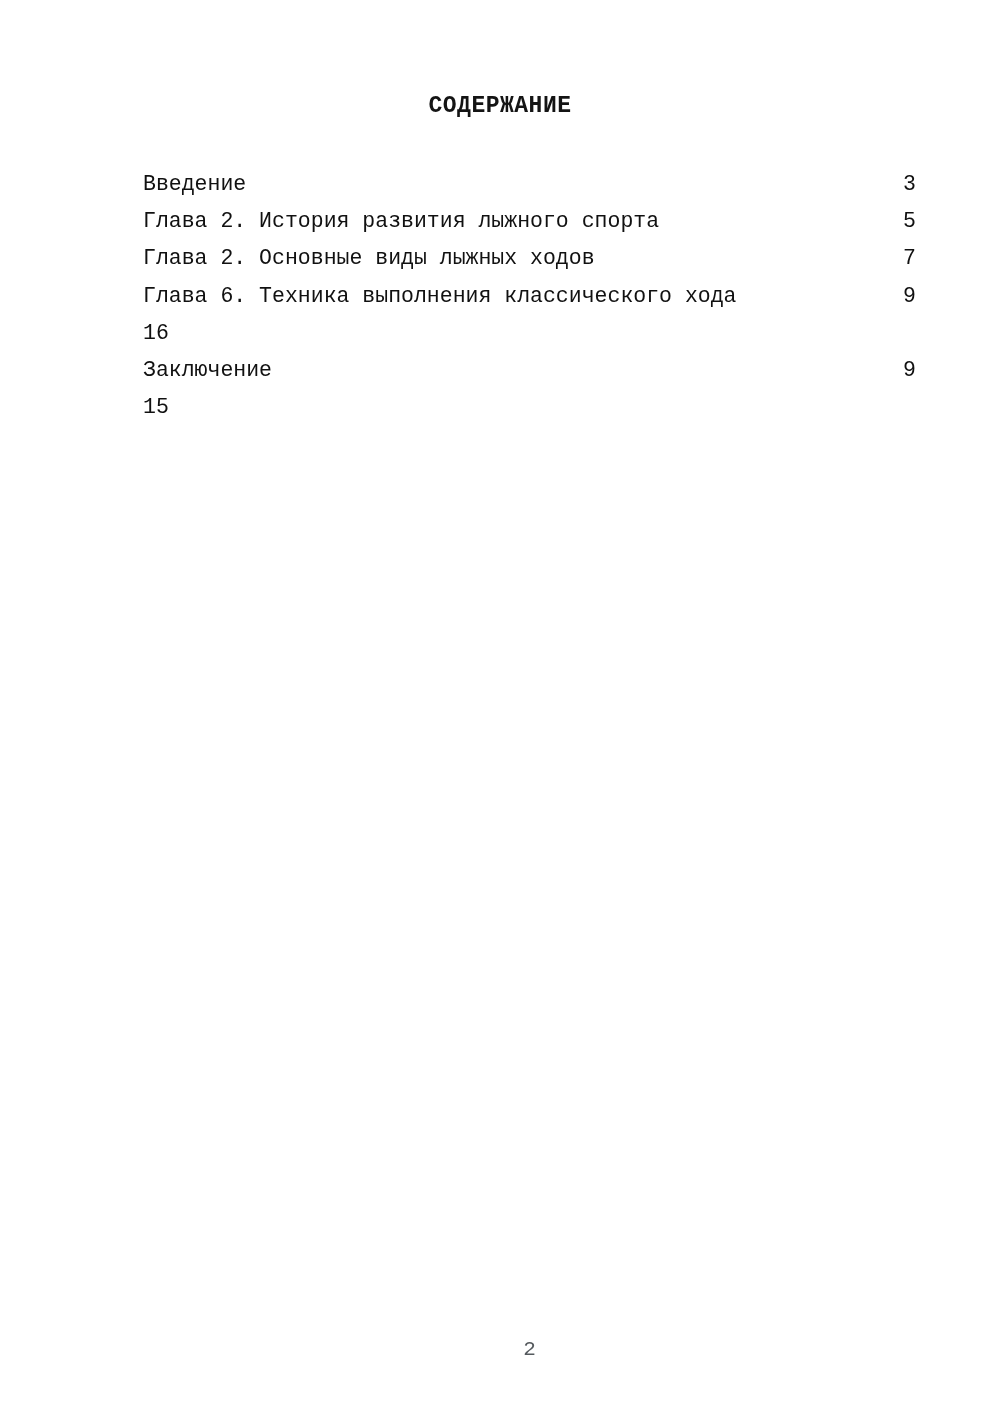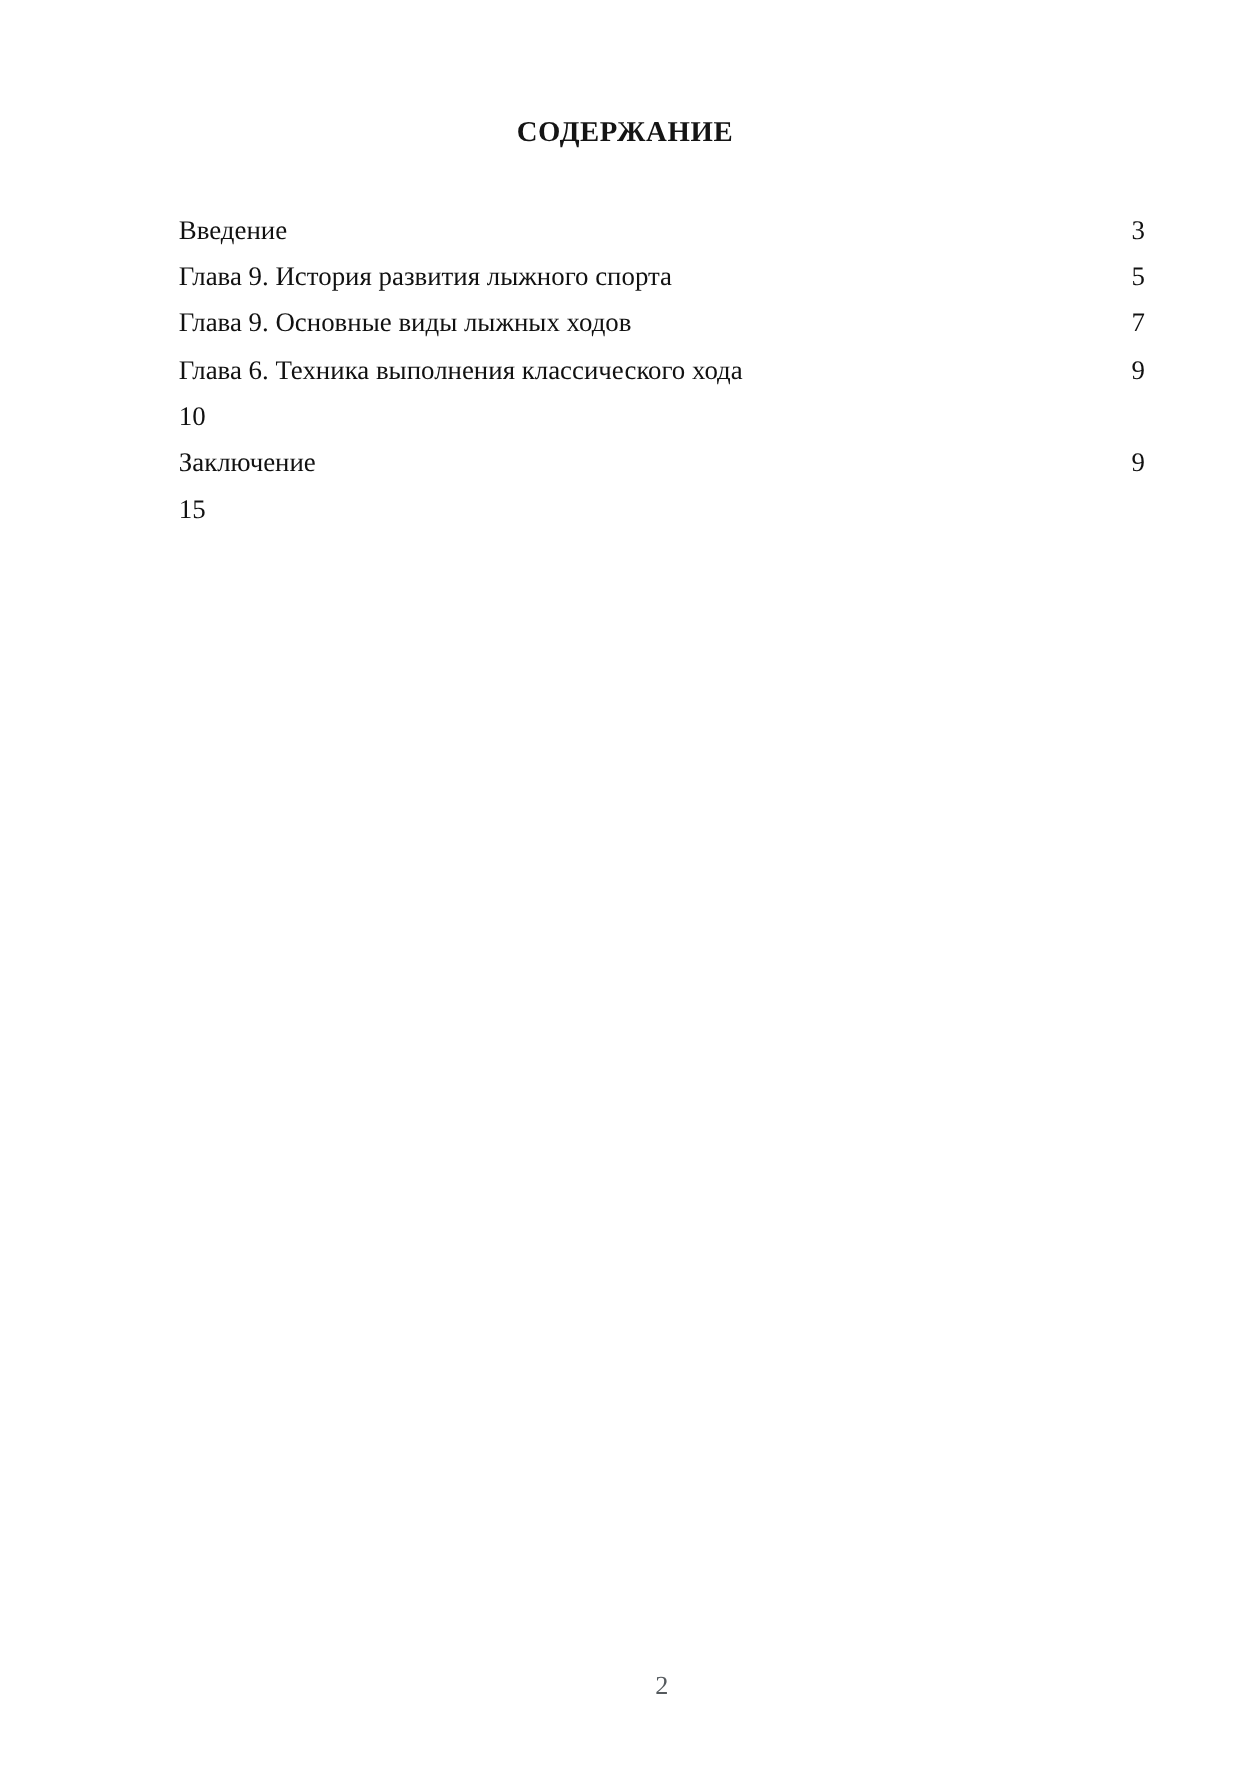--- a/index.html
+++ b/index.html
@@ -5,21 +5,21 @@
   html, body {
     margin: 0;
     padding: 0;
     background: #ffffff;
   }
   .page {
     position: relative;
     width: 1000px;
     height: 1414px;
     background: #ffffff;
-    font-family: Liberation Serif, serif;
+    font-family: Liberation Mono, monospace;
     color: #111111;
     overflow: hidden;
     margin: 0 auto;
   }
   .doc-title {
     margin: 0;
     padding-top: 93px;
     text-align: center;
     font-size: 23px;
     font-weight: bold;
@@ -60,37 +60,37 @@
 
   <h1 class="doc-title">СОДЕРЖАНИЕ</h1>
 
   <div class="toc" id="toc-container">
     <div class="toc-row">
       <span class="toc-label">Введение</span>
       <span class="toc-page">3</span>
     </div>
 
     <div class="toc-row">
-      <span class="toc-label">Глава 9. История развития лыжного спорта</span>
+      <span class="toc-label">Глава 2. История развития лыжного спорта</span>
       <span class="toc-page">5</span>
     </div>
 
     <div class="toc-row">
-      <span class="toc-label">Глава 9. Основные виды лыжных ходов</span>
+      <span class="toc-label">Глава 2. Основные виды лыжных ходов</span>
       <span class="toc-page">7</span>
     </div>
 
     <div class="toc-row">
       <span class="toc-label">Глава 6. Техника выполнения классического хода</span>
       <span class="toc-page">9</span>
     </div>
 
 
     <div class="toc-row">
-      <span class="toc-page">10</span>
+      <span class="toc-page">16</span>
     </div>
 
     <div class="toc-row">
       <span class="toc-label">Заключение</span>
       <span class="toc-page">9</span>
     </div>
 
     <div class="toc-row">
       <span class="toc-page">15</span>
     </div>

